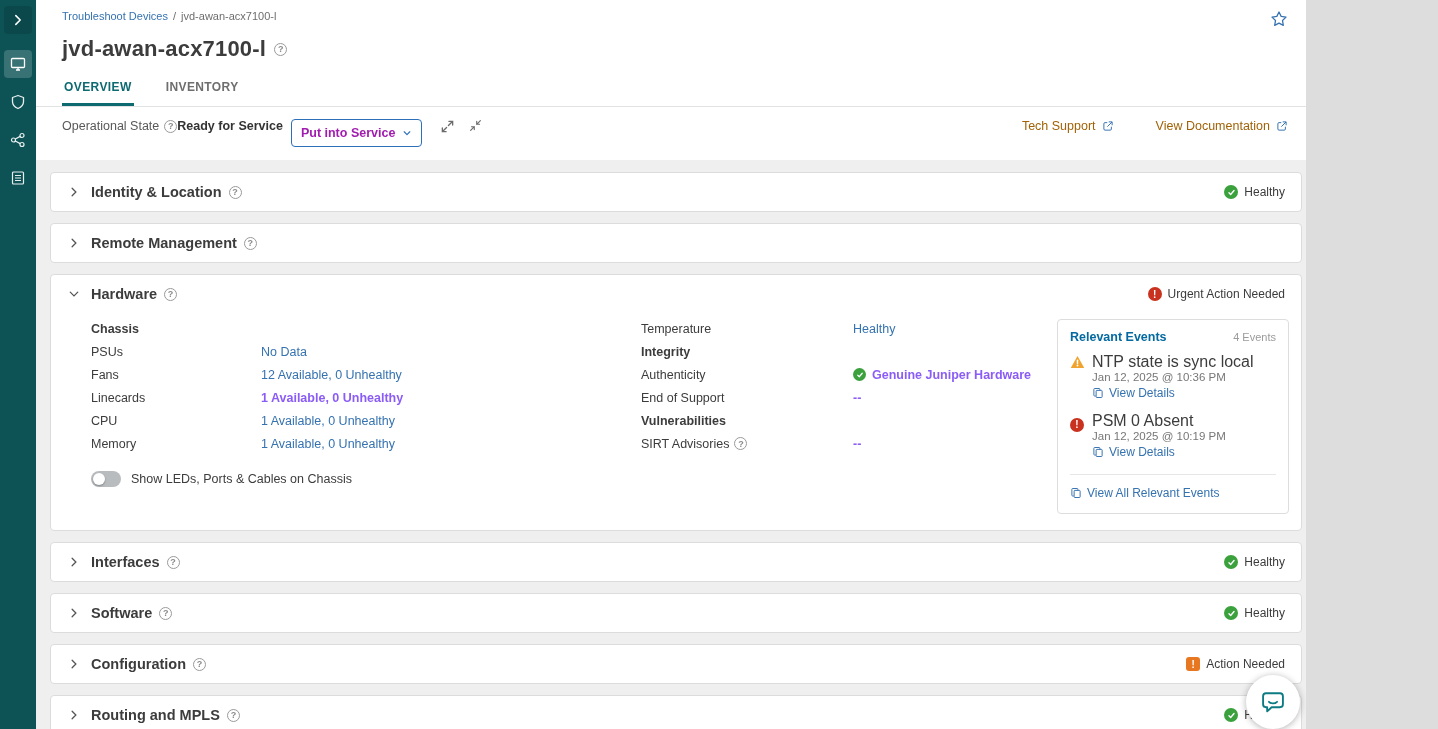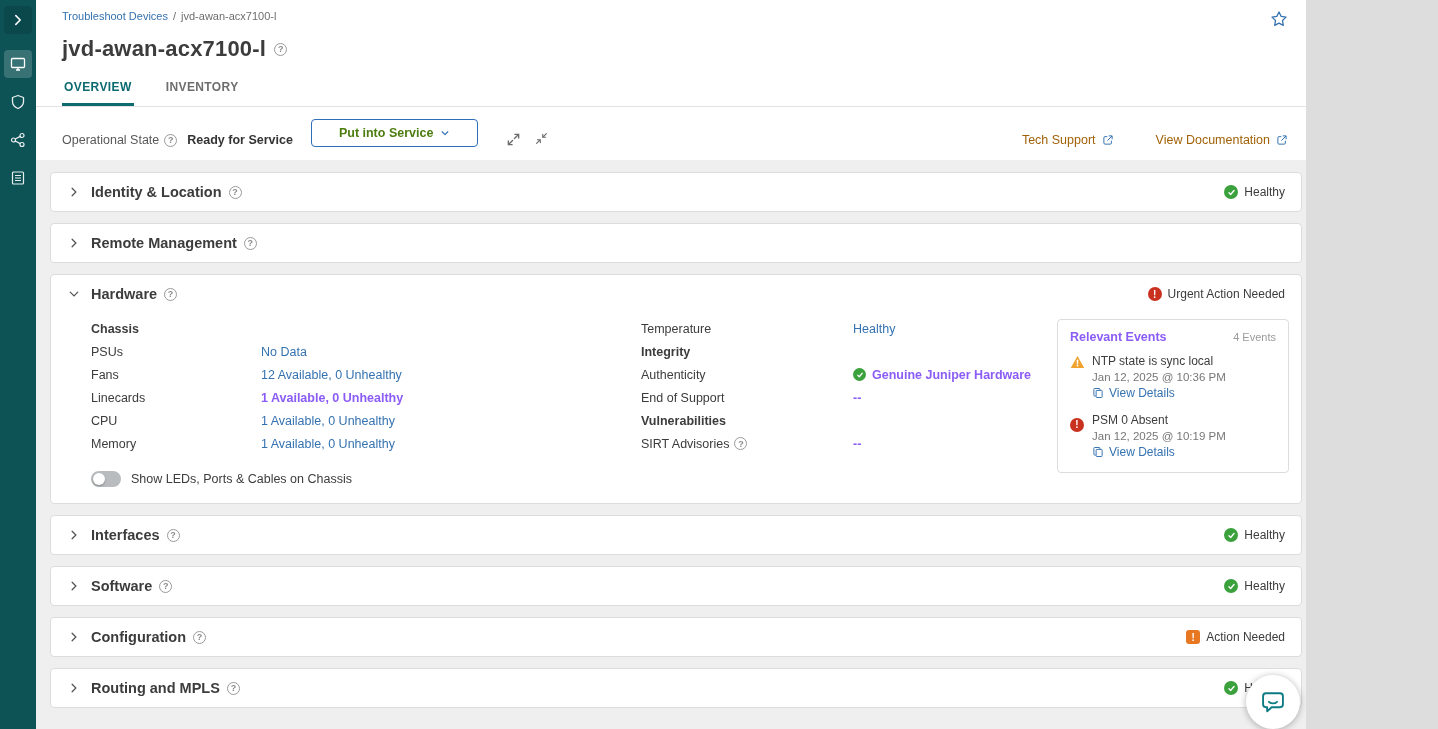--- a/index.html
+++ b/index.html
@@ -27,25 +27,25 @@
   .page-title { font-size:22px; font-weight:700; color:#3c3c3c; letter-spacing:.2px; }
 
   .help { display:inline-flex; width:13px; height:13px; border:1px solid #9a9a9a; border-radius:50%;
           align-items:center; justify-content:center; color:#8a8a8a; font-size:9px; font-weight:700; flex-shrink:0; }
   .help::after { content:"?"; }
 
   .tabs { display:flex; gap:30px; margin-top:12px; border-bottom:1px solid #e2e2e2; margin-left:-26px; margin-right:-18px; padding-left:26px; }
   .tab { font-size:12px; font-weight:700; letter-spacing:.4px; padding:6px 2px 9px; cursor:pointer; color:#6e6e6e; border-bottom:3px solid transparent; }
   .tab.active { color:#0c6a70; border-bottom-color:#0c6a70; }
 
-  .status-row { display:flex; align-items:flex-end; padding:12px 0 13px; gap:10px; }
+  .status-row { display:flex; align-items:flex-start; padding:12px 0 13px; }
   .status-row .lbl { font-size:12.5px; color:#595959; display:flex; align-items:center; gap:5px; }
   .status-row .val { font-size:12.5px; font-weight:700; color:#333; margin-right:8px; }
-  .btn-outline { display:inline-flex; align-items:center; gap:7px; border:1px solid #2e6fba; color:#4d7c0f;
-                 background:#fff; font-weight:700; font-size:12.5px; padding:6px 27px; border-radius:4px; cursor:pointer;
+  .btn-outline { display:inline-flex; align-items:center; gap:7px; border:1px solid #2e6fba; color:#a21caf;
+                 background:#fff; font-weight:700; font-size:12.5px; padding:6px 9px; border-radius:4px; cursor:pointer;
                  font-family:"Liberation Sans", sans-serif; }
   .size-icons { display:flex; gap:14px; margin-left:18px; }
   .size-icons span { cursor:pointer; display:flex; }
   .top-links { margin-left:auto; display:flex; gap:42px; }
   .tlink { display:inline-flex; align-items:center; gap:6px; color:#a16207; font-size:12.5px; text-decoration:none; cursor:pointer; }
 
   
   .content { flex:1; background:#efeff0; padding:12px 4px 12px 14px; display:flex; flex-direction:column; gap:11px; overflow:hidden; }
   .card { background:#fff; border:1px solid #dcdcdc; border-radius:4px; flex-shrink:0; }
   .card-head { display:flex; align-items:center; height:38px; padding:0 16px; cursor:pointer; }
@@ -75,25 +75,25 @@
   .auth-val { display:flex; align-items:center; gap:6px; }
   .mini-dot { width:13px; height:13px; border-radius:50%; background:#3ba13d; display:inline-flex; align-items:center; justify-content:center; flex-shrink:0; }
   .toggle-row { display:flex; align-items:center; gap:10px; margin-top:16px; }
   .toggle { width:30px; height:16px; border-radius:9px; background:#b9bcbe; position:relative; cursor:pointer; flex-shrink:0; }
   .toggle::after { content:""; position:absolute; left:2px; top:2px; width:12px; height:12px; border-radius:50%; background:#fff; box-shadow:0 1px 2px rgba(0,0,0,.3); }
   .toggle-row .tl { font-size:12.5px; color:#3c3c3c; }
 
   
   .events { width:232px; flex-shrink:0; border:1px solid #ddd; border-radius:4px; padding:10px 12px 10px; align-self:flex-start; margin-top:2px; }
   .ev-head { display:flex; align-items:baseline; }
-  .ev-head .t { font-size:12.5px; font-weight:700; color:#8b5cf6; }
+  .ev-head .t { font-size:12.5px; font-weight:700; color:#0369a1; }
   .ev-head .c { margin-left:auto; font-size:11px; color:#9b9b9b; }
   .event { display:flex; gap:7px; margin-top:10px; }
   .ev-ic { flex-shrink:0; width:15px; padding-top:1px; }
-  .ev-title { font-size:12px; color:#3c3c3c; line-height:15px; }
+  .ev-title { font-size:16px; color:#3c3c3c; line-height:15px; }
   .ev-time { font-size:11.5px; color:#777; margin-top:2px; }
   .ev-link { display:inline-flex; align-items:center; gap:5px; font-size:12px; color:#3572b0; text-decoration:none; margin-top:3px; cursor:pointer; }
   .ev-foot { border-top:1px solid #e6e6e6; margin-top:12px; padding-top:10px; }
   .ev-foot .ev-link { margin-top:0; }
 
   
   .fab { position:absolute; right:6px; bottom:0px; width:54px; height:54px; border-radius:50%; background:#fff;
          box-shadow:0 1px 7px rgba(0,0,0,.3); display:flex; align-items:center; justify-content:center; cursor:pointer; }
 </style>
 </head>
@@ -356,20 +356,29 @@
                 <a class="ev-link">
                   <svg width="12" height="12" viewBox="0 0 16 16">
                       <rect x="5.5" y="4.5" width="8" height="9.5" rx="1" stroke="#3572b0" stroke-width="1.3" fill="none"></rect>
                       <path d="M10.5 4.5V3a1 1 0 00-1-1H3.5a1 1 0 00-1 1v8a1 1 0 001 1H5" stroke="#3572b0" stroke-width="1.3" fill="none"></path>
                     </svg>
                   <span>View Details</span>
                 </a>
               </div>
             </div>
 
+            <div class="ev-foot">
+              <a class="ev-link">
+                <svg width="12" height="12" viewBox="0 0 16 16">
+                    <rect x="5.5" y="4.5" width="8" height="9.5" rx="1" stroke="#3572b0" stroke-width="1.3" fill="none"></rect>
+                    <path d="M10.5 4.5V3a1 1 0 00-1-1H3.5a1 1 0 00-1 1v8a1 1 0 001 1H5" stroke="#3572b0" stroke-width="1.3" fill="none"></path>
+                  </svg>
+                <span>View All Relevant Events</span>
+              </a>
+            </div>
           </div>
         </div>
       </div>
 
       <div class="card">
         <div class="card-head">
           <span class="chev">
               <svg width="12" height="12" viewBox="0 0 16 16">
                 <path d="M5.5 3l5 5-5 5" stroke="#555" stroke-width="1.7" fill="none" stroke-linecap="round"></path>
               </svg>

